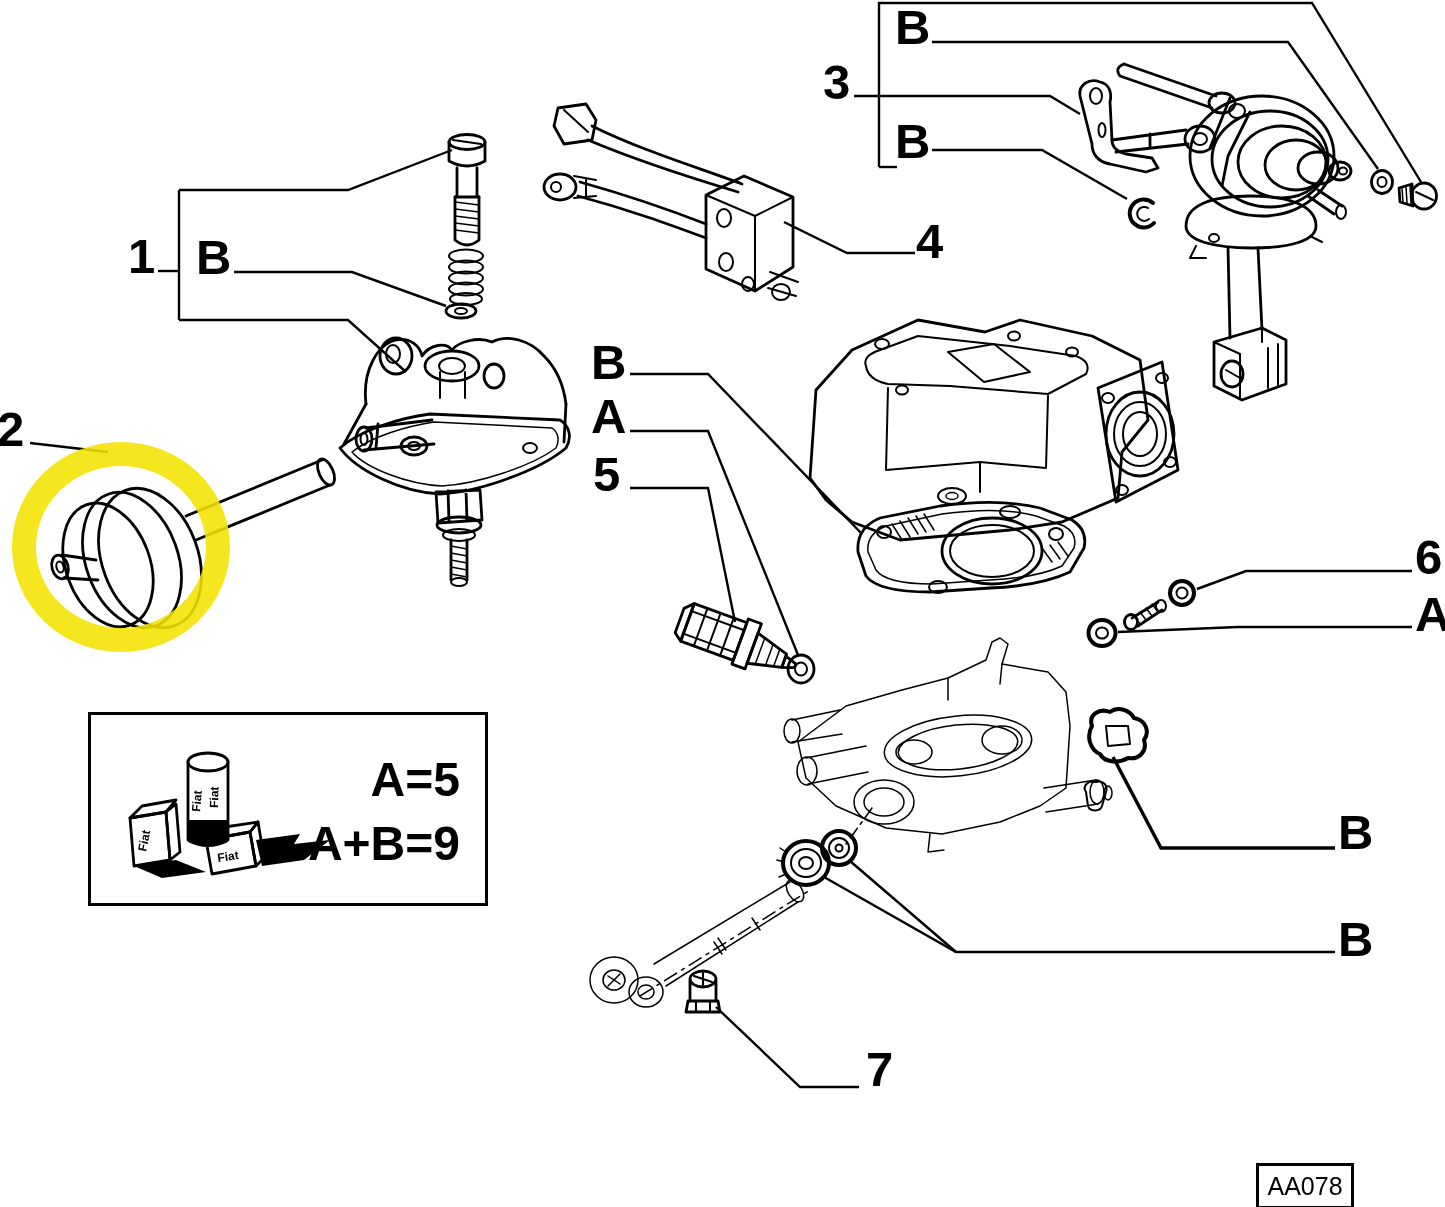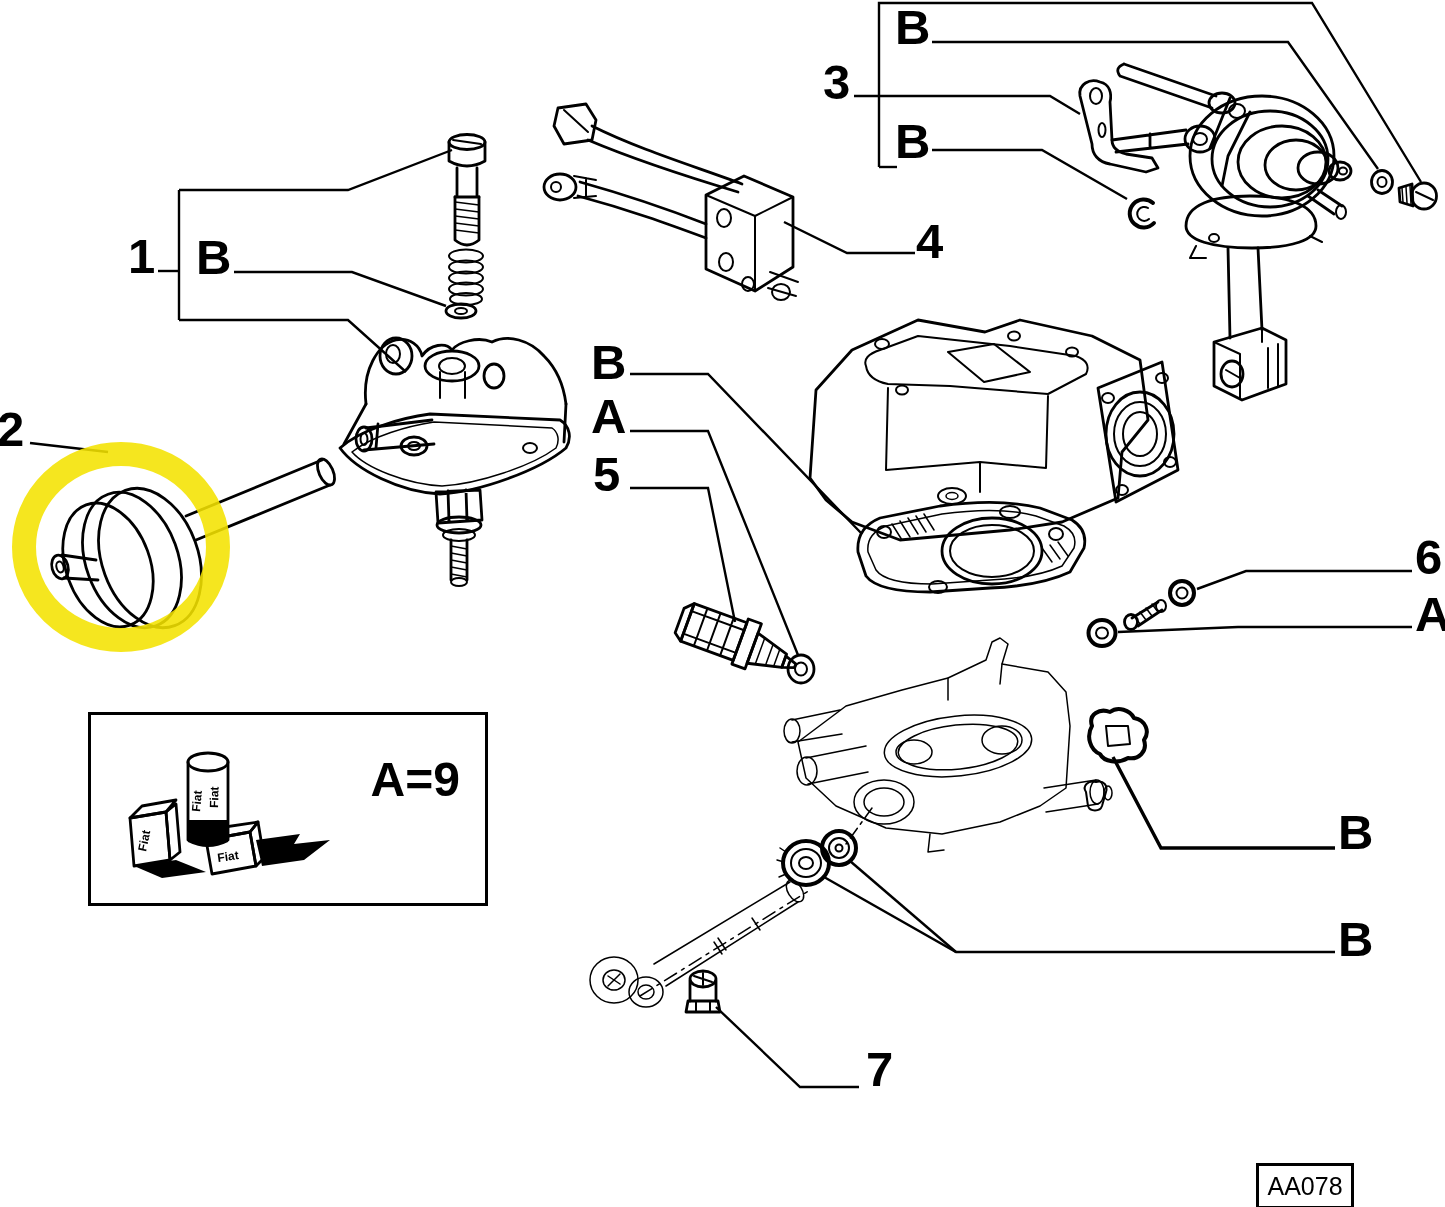--- a/index.html
+++ b/index.html
@@ -312,19 +312,20 @@
 <div class="callout" style="left:591px;top:338px;">B</div>
 <div class="callout" style="left:591px;top:392px;">A</div>
 <div class="callout" style="left:593px;top:450px;">5</div>
 <div class="callout" style="left:1415px;top:533px;">6</div>
 <div class="callout" style="left:1415px;top:590px;">A</div>
 <div class="callout" style="left:1338px;top:808px;">B</div>
 <div class="callout" style="left:1338px;top:915px;">B</div>
 <div class="callout" style="left:866px;top:1045px;">7</div>
 
 <div class="legend-frame"></div>
-<div class="legend-formula f-a8">A=9</div>
+<div class="legend-formula f-a8">A=5</div>
+<div class="legend-formula f-ab9">A+B=9</div>
 
 <div class="code-box">
   <span>AA078</span>
 </div>
 
 </div>
 
 </body></html>

